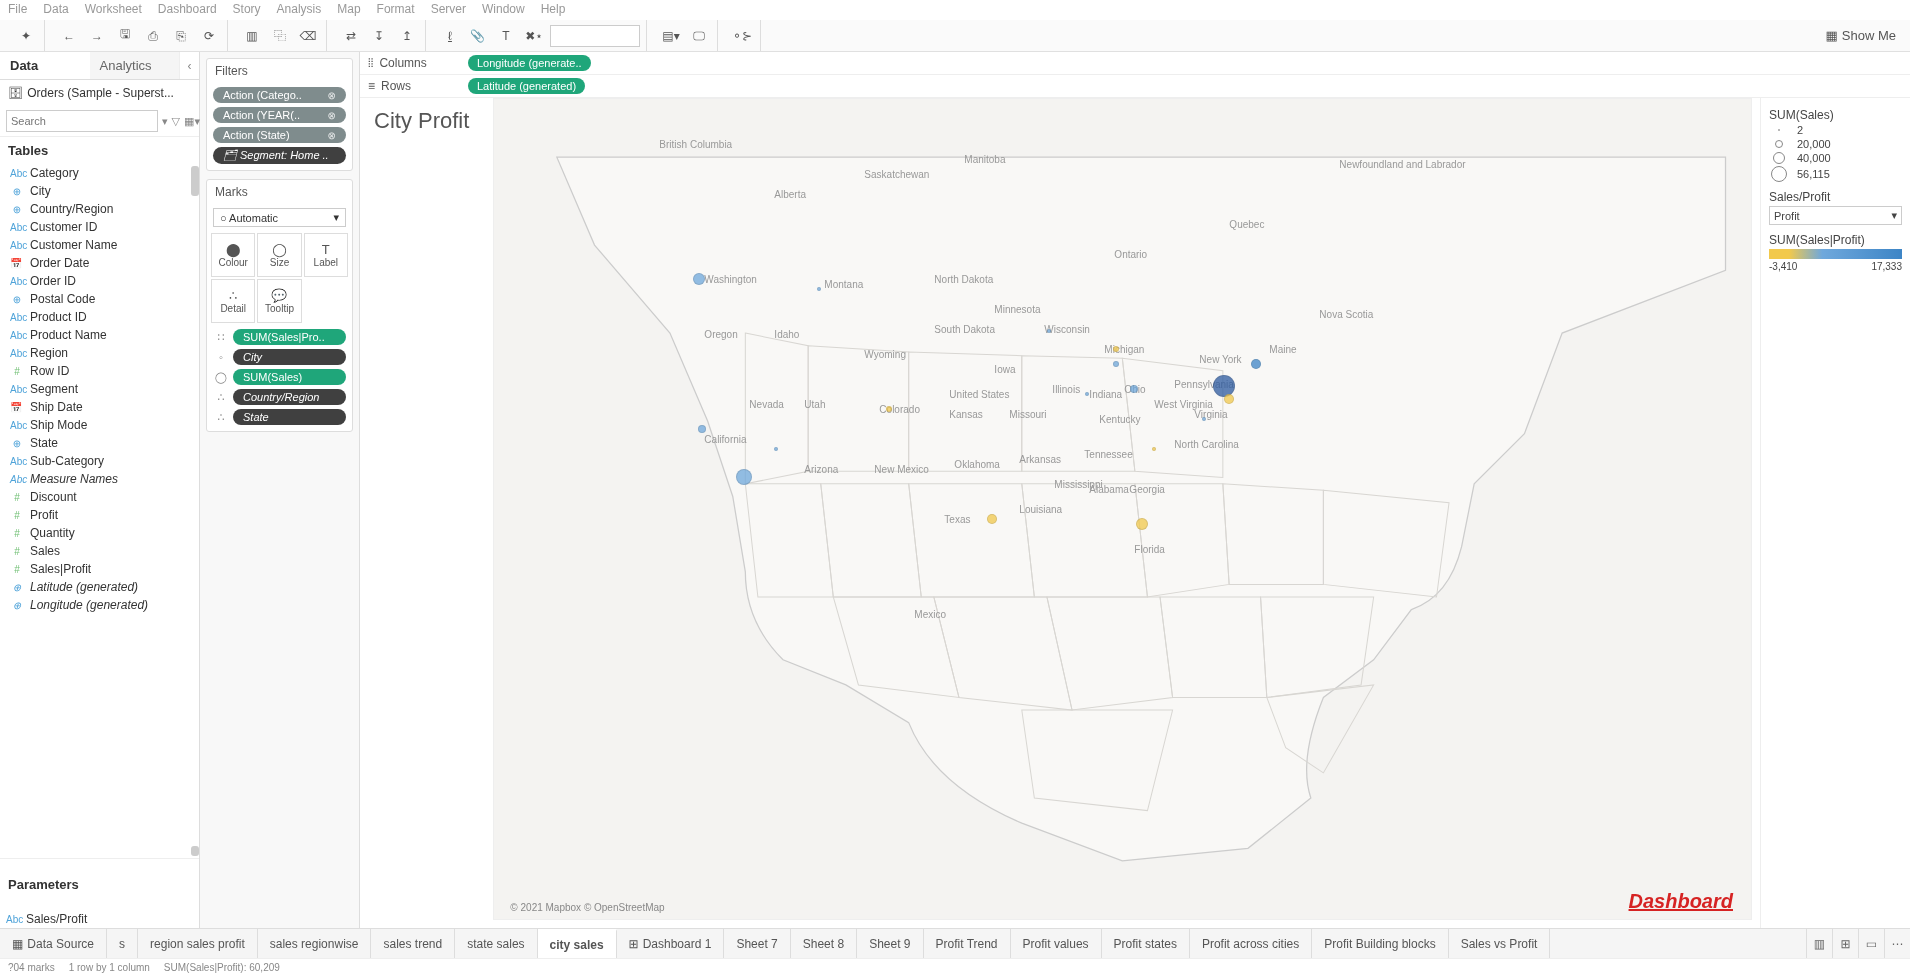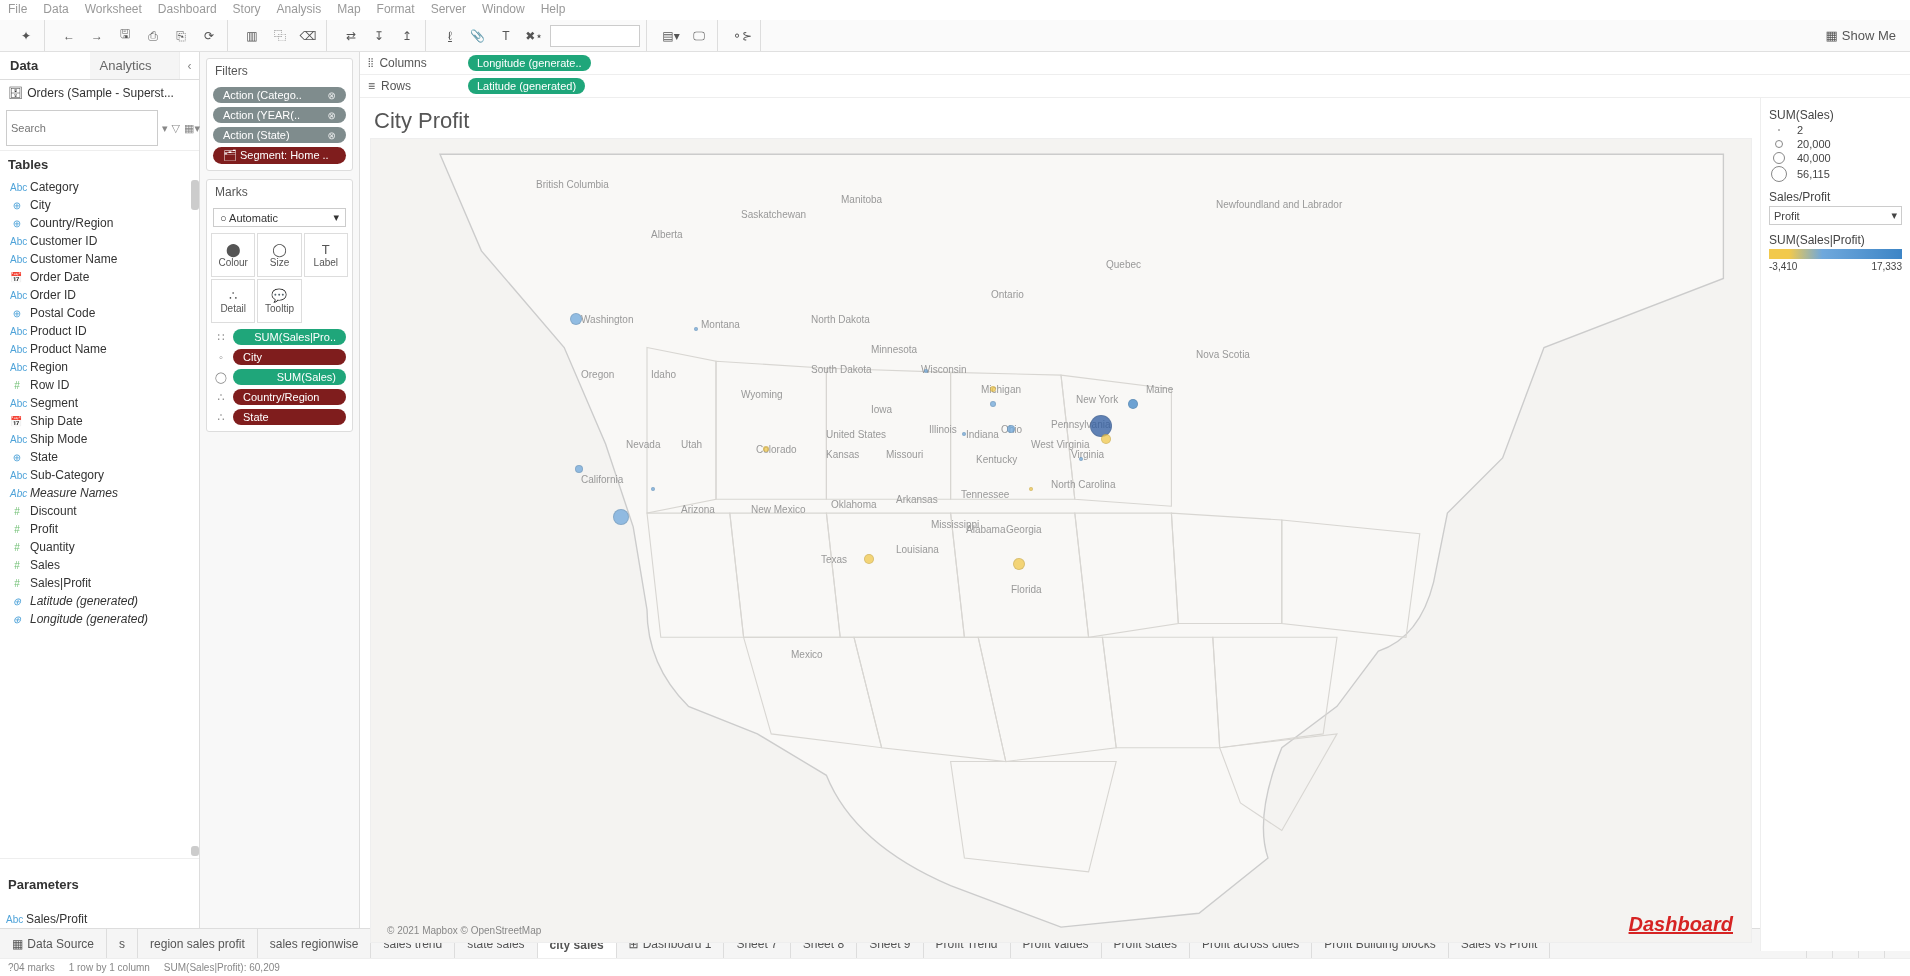--- a/index.html
+++ b/index.html
@@ -17,40 +17,40 @@
 
 .main { display: flex; height: calc(100% - 20px - 32px - 30px - 18px); }
 
 .data-pane { width: 200px; border-right: 1px solid #ddd; display: flex; flex-direction: column; background: #fff; }
 .data-tabs { display: flex; border-bottom: 1px solid #ddd; }
 .data-tab { flex: 1; padding: 6px 10px; font-weight: bold; font-size: 13px; cursor: pointer; }
 .data-tab.inactive { font-weight: normal; color: #666; background: #f5f5f5; }
 .collapse-icon { width: 20px; display: flex; align-items: center; justify-content: center; color: #888; border-left: 1px solid #eee; cursor: pointer; }
 .ds-name { padding: 6px 8px; font-size: 12px; color: #333; display: flex; align-items: center; gap: 4px; }
 .search-row { display: flex; align-items: center; padding: 4px 6px; gap: 4px; border-bottom: 1px solid #eee; }
-.search-row input { flex: 1; height: 36px; border: 1px solid #ccc; padding: 0 4px; font-size: 11px; }
+.search-row input { flex: 1; height: 22px; border: 1px solid #ccc; padding: 0 4px; font-size: 11px; }
 .search-row .mini { color: #888; cursor: pointer; font-size: 11px; }
 .tables-hdr { padding: 6px 8px; font-weight: bold; font-size: 13px; }
 .fields { flex: 1; overflow-y: auto; padding: 0 4px 6px 4px; position: relative; }
 .field { display: flex; align-items: center; gap: 6px; padding: 2px 6px; font-size: 12px; cursor: pointer; border-radius: 2px; }
 .ficon { width: 14px; text-align: center; font-size: 10px; }
 .ficon.abc { color: #4fa3d9; }
 .ficon.geo { color: #4fa3d9; }
 .ficon.date { color: #4fa3d9; }
 .ficon.num { color: #6fbf73; }
 .field.italic { font-style: italic; }
 .params-hdr { padding: 18px 8px; font-weight: bold; font-size: 13px; border-top: 1px solid #eee; }
 
 .shelves { width: 160px; border-right: 1px solid #ddd; background: #f8f8f8; padding: 6px; display: flex; flex-direction: column; gap: 8px; }
 .shelf-card { background: #fff; border: 1px solid #ddd; border-radius: 3px; }
 .shelf-title { padding: 5px 8px; font-size: 12px; color: #555; }
 .shelf-body { padding: 4px 6px 6px 6px; display: flex; flex-direction: column; gap: 4px; }
 .pill { border-radius: 10px; padding: 2px 10px; font-size: 11px; color: #fff; display: flex; align-items: center; justify-content: space-between; cursor: pointer; }
-.pill.green { background: #1fa67a; justify-content: flex-end; }
-.pill.blue { background: #7f1d1d; }
+.pill.green { background: #1fa67a; }
+.pill.blue { background: #404040; font-style: italic; }
 .pill.gray { background: #7f8c8d; }
 .pill .x { font-size: 10px; opacity: 0.8; }
 
 .marks-dd { margin: 4px 6px; border: 1px solid #ccc; padding: 2px 6px; font-size: 11px; display: flex; align-items: center; justify-content: space-between; cursor: pointer; background: #fff; }
 .marks-grid { display: grid; grid-template-columns: repeat(3, 1fr); gap: 2px; padding: 2px 4px; }
 .mark-btn { border: 1px solid #ddd; height: 44px; display: flex; flex-direction: column; align-items: center; justify-content: center; font-size: 10px; color: #555; cursor: pointer; background: #fff; }
 .mark-btn .mi { font-size: 13px; }
 
 .marks-rows { padding: 4px 6px 6px 6px; display: flex; flex-direction: column; gap: 4px; }
 .mark-row { display: flex; align-items: center; gap: 4px; }
@@ -381,21 +381,21 @@
     <div class="rc-row">
       <div class="rc-label">
           <span>≡</span>
           <span>Rows</span>
         </div>
       <div class="rc-pills">
           <div class="rc-pill">Latitude (generated)</div>
         </div>
     </div>
     <div class="viz-body">
-      <div style="flex:1;display:flex;flex-direction:column">
+      <div style="flex:1;display:flex;flex-direction:row">
         <div class="viz-title">City Profit</div>
         <div class="map-wrap" id="map-wrap">
           <svg viewBox="0 0 1000 580">
             <path d="M 50 10 L 980 10 L 980 100 L 850 150 L 820 230 L 780 270 L 770 320 Q 760 360 730 370 L 700 410 L 660 440 Q 640 490 650 520 L 600 560 L 500 570 L 420 540 Q 350 510 330 460 L 280 430 L 230 410 Q 200 380 200 340 L 190 280 L 170 220 L 140 150 L 80 80 Z" fill="#f9f8f6" stroke="#ccc" stroke-width="1"></path>
             <g stroke="#d8d6d2" stroke-width="0.8" fill="none">
               <path d="M200 150 L250 160 L250 260 L200 270 Z"></path>
               <path d="M250 160 L330 165 L330 260 L250 260 Z"></path>
               <path d="M330 165 L420 168 L420 260 L330 260 Z"></path>
               <path d="M420 168 L500 170 L510 260 L420 260 Z"></path>
               <path d="M500 170 L580 180 L580 265 L510 260 Z"></path>

